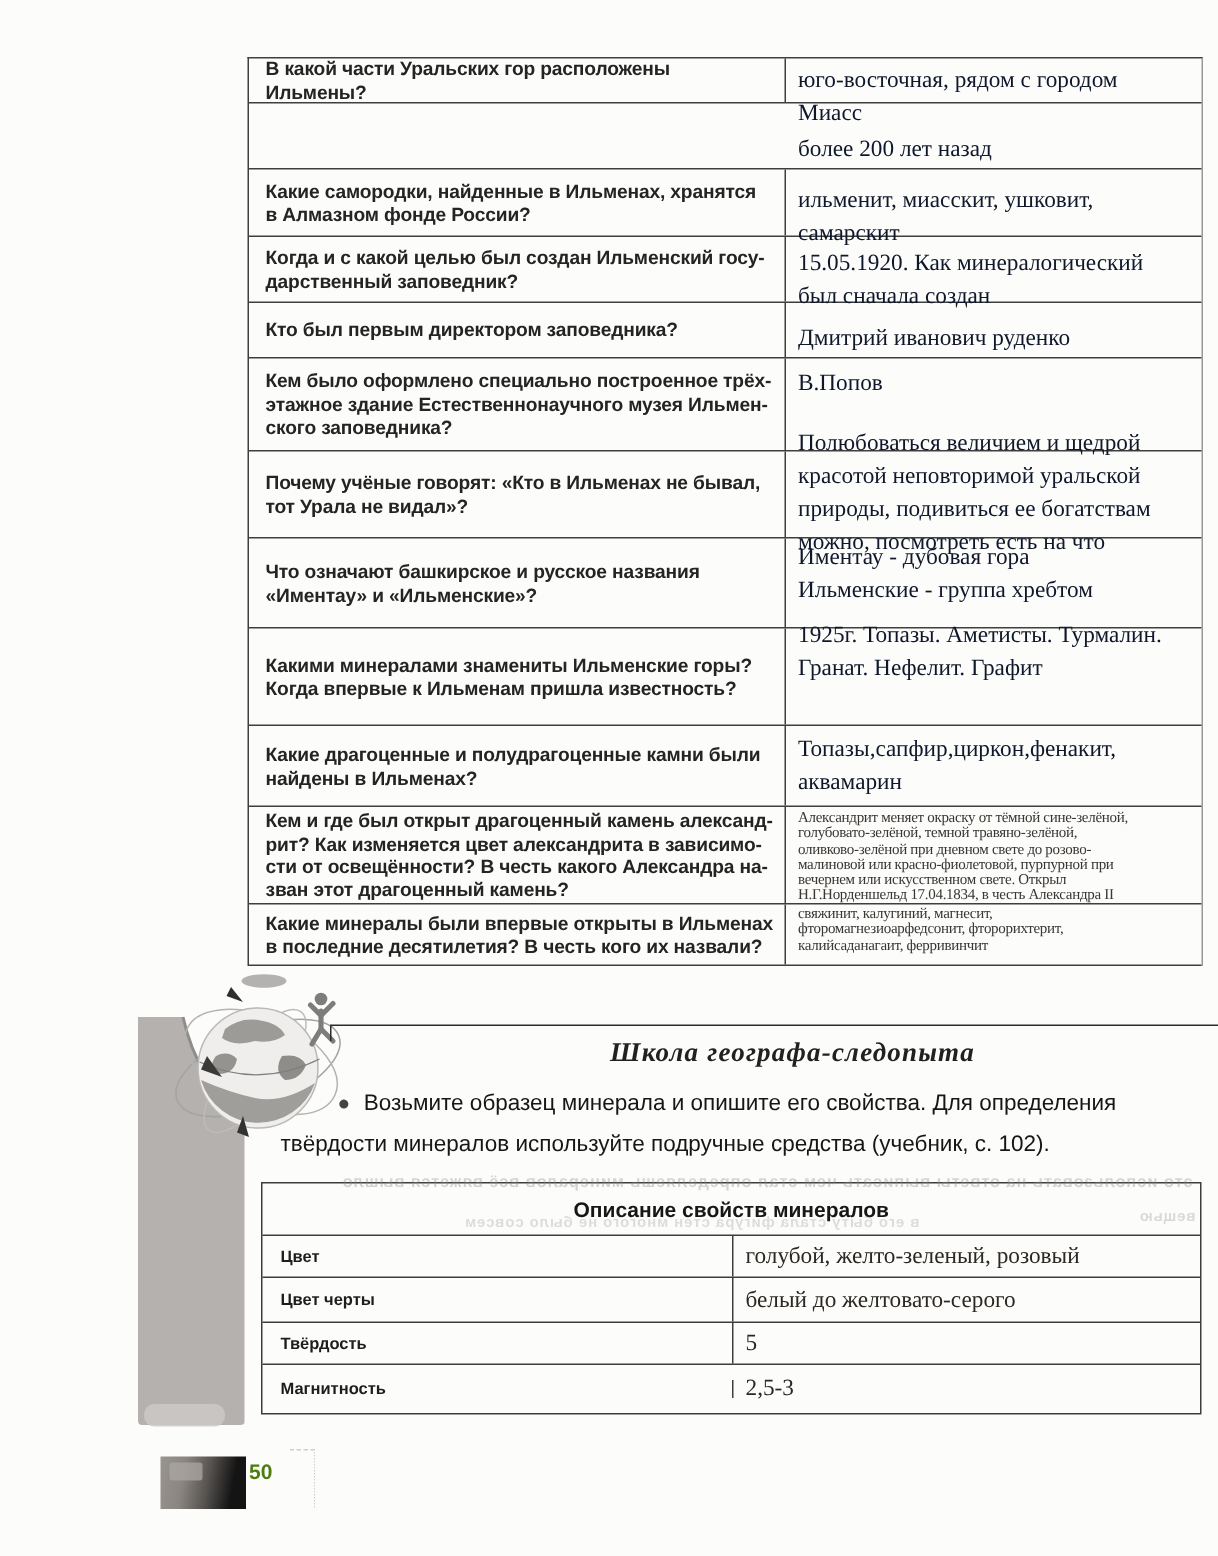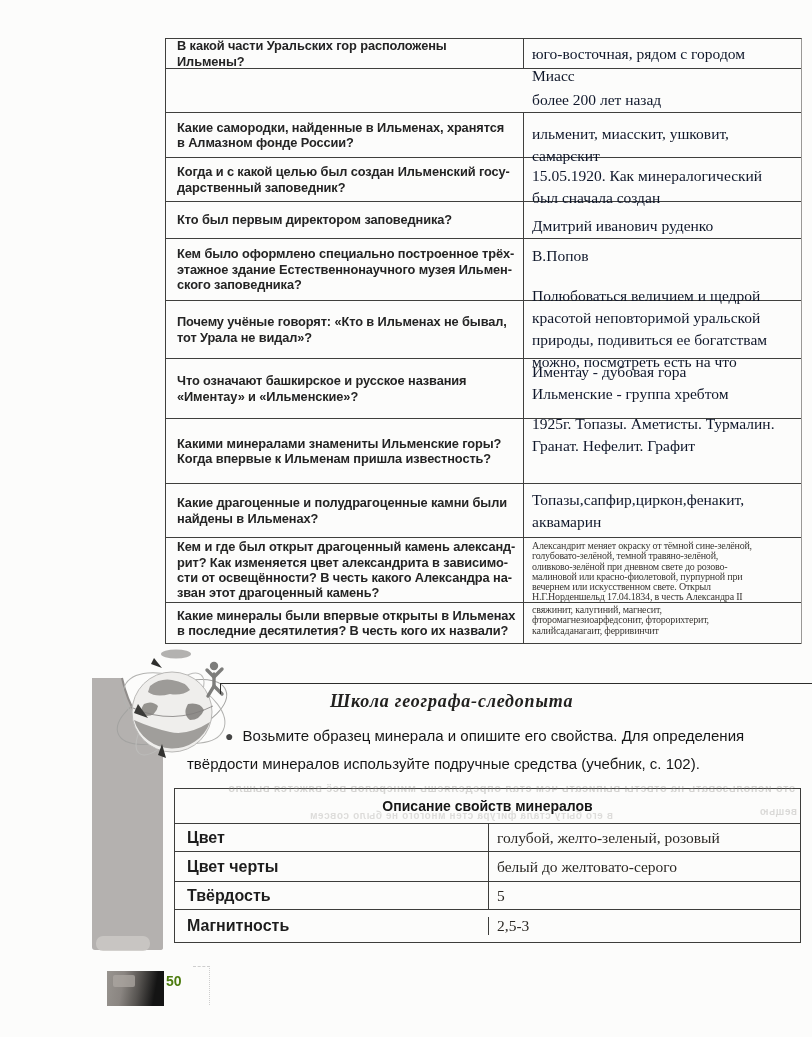--- a/index.html
+++ b/index.html
@@ -22,21 +22,21 @@
   .ans{position:absolute;left:366px;width:276px;white-space:pre-line;
        font-family:"Liberation Serif",serif;font-size:15.5px;line-height:22px;color:#0f172a;}
   .ans.small{font-size:10px;line-height:10.3px;color:#3a3733;letter-spacing:-0.2px;}
   .a1{top:4px}.a2{top:50px}.a3{top:84px}.a4{top:126px}.a5{top:176px}.a6{top:206px}
   .a7{top:246px}.a8{top:322px}.a9{top:374px}.a10{top:450px}
   .a11{top:502px}.a12{top:566px;line-height:11.5px;}
 
   
   .section-line{position:absolute;left:220px;top:683px;width:592px;border-top:1.7px solid #2c2c2a;}
   .section-line::before{content:"";position:absolute;left:0;top:0;height:10px;border-left:1.5px solid #2c2c2a;}
-  .section-heading{position:absolute;left:330px;top:691px;width:320px;text-align:left;
+  .section-heading{position:absolute;left:330px;top:691px;width:320px;text-align:right;
        font-family:"Liberation Serif",serif;font-style:italic;font-weight:700;
        font-size:18px;letter-spacing:0.8px;color:#22211f;}
   .task{position:absolute;left:187px;top:722px;width:614px;text-indent:38px;
         font-size:15px;font-weight:500;line-height:27px;color:#161616;}
   .task .bullet{font-size:14px;color:#444;margin-right:9px;letter-spacing:0;}
 
   
   .bar-svg{position:absolute;left:92px;top:677px;}
   .bar-blob{position:absolute;left:96px;top:936px;width:54px;height:15px;background:#cbc9c6;
             border-radius:7px;opacity:.85;}
@@ -45,21 +45,21 @@
   
   .props{position:absolute;left:174px;top:788px;width:627px;box-sizing:border-box;
          border:1.7px solid #3d3d3b;}
   .props-header{position:relative;height:34px;border-bottom:1.7px solid #3d3d3b;
          display:flex;align-items:center;justify-content:center;
          font-size:14px;font-weight:700;color:#171717;overflow:visible;}
   .props-row{display:flex;border-bottom:1.7px solid #3d3d3b;box-sizing:border-box;}
   .props-row:last-child{border-bottom:none;align-items:center;}
   .props-row .plabel{width:314px;box-sizing:border-box;border-right:1.7px solid #3d3d3b;
          display:flex;align-items:center;padding-left:12px;
-         font-size:16px;font-weight:600;color:#1d1d1d;}
+         font-size:11px;font-weight:600;color:#1d1d1d;}
   .props-row .pvalue{flex:1;display:flex;align-items:center;padding-left:8px;
          font-family:"Liberation Serif",serif;font-size:15.5px;color:#2b2824;}
   .pr1{height:28px}.pr2{height:30px}.pr3{height:28px}.pr4{height:32px}
 
   .ghost{position:absolute;transform:scaleX(-1);color:#8e8c88;opacity:.35;filter:blur(.4px);
          font-size:11px;font-weight:700;letter-spacing:.6px;white-space:nowrap;overflow:hidden;pointer-events:none;}
   .g1{left:4px;top:-7px;width:616px;}
   .g2{left:8px;top:21px;width:430px;font-size:10px;opacity:.28;}
   .g3{right:3px;top:17px;width:64px;font-size:10px;opacity:.3;}
 

